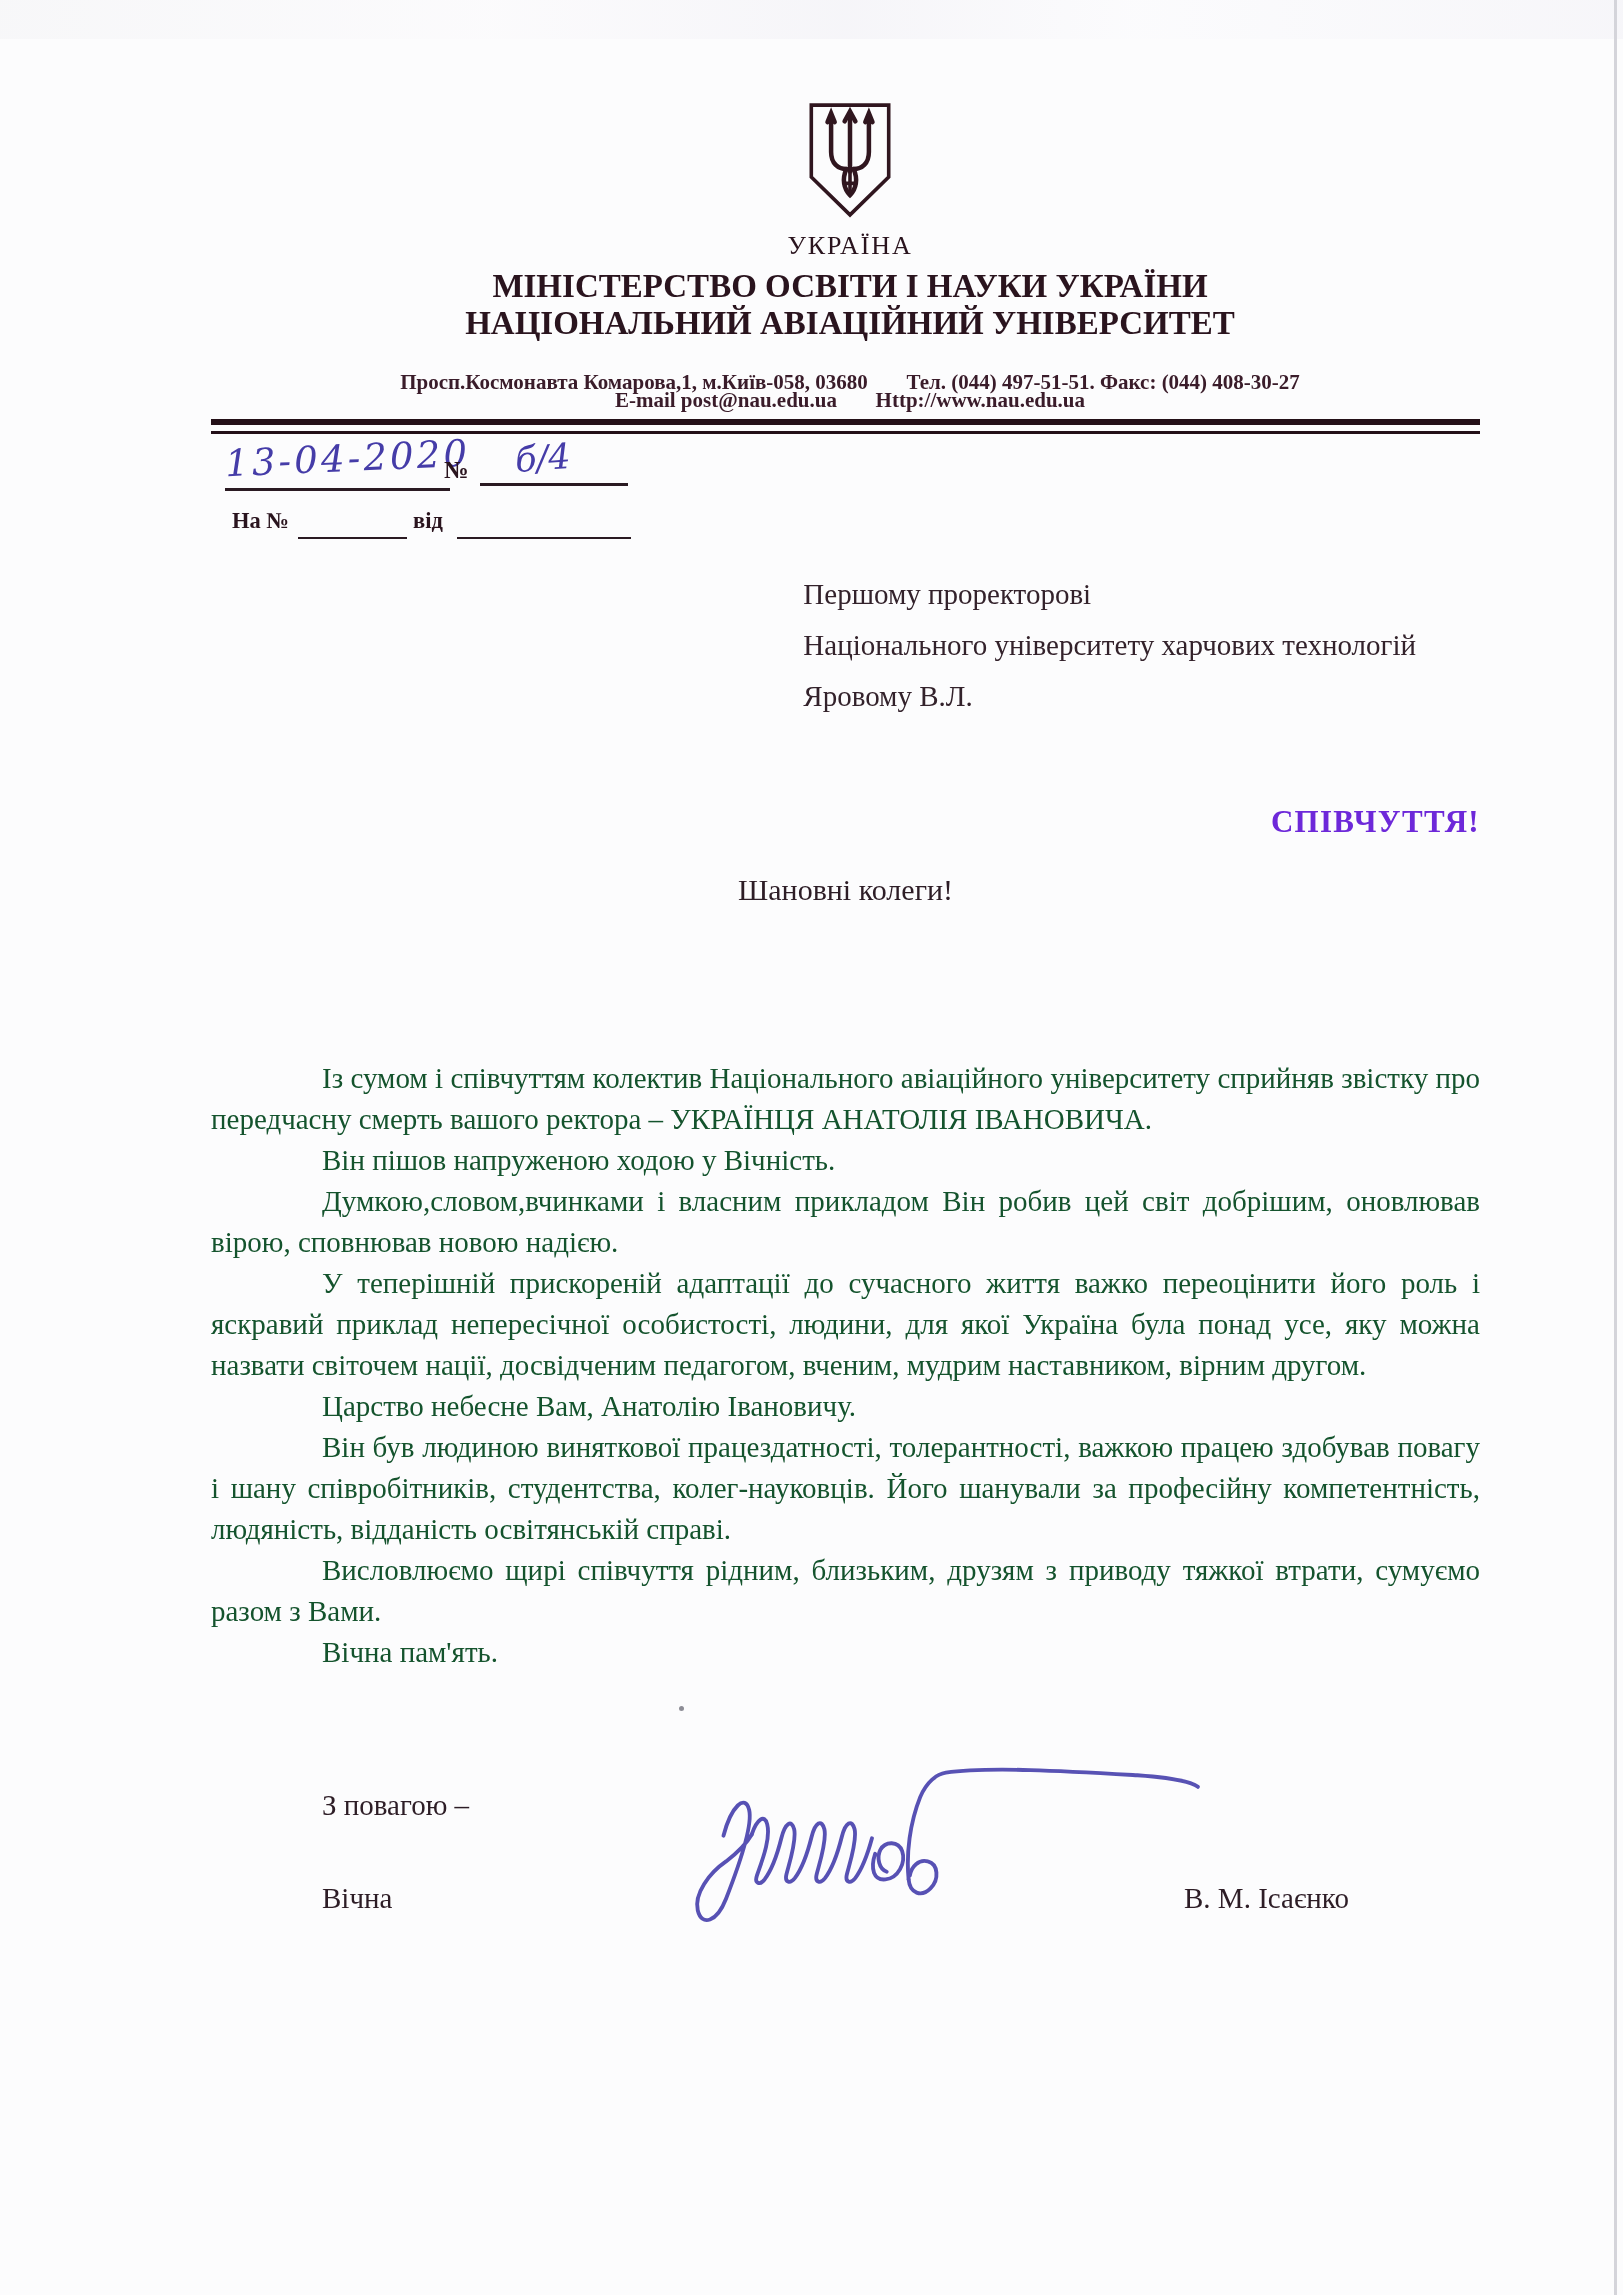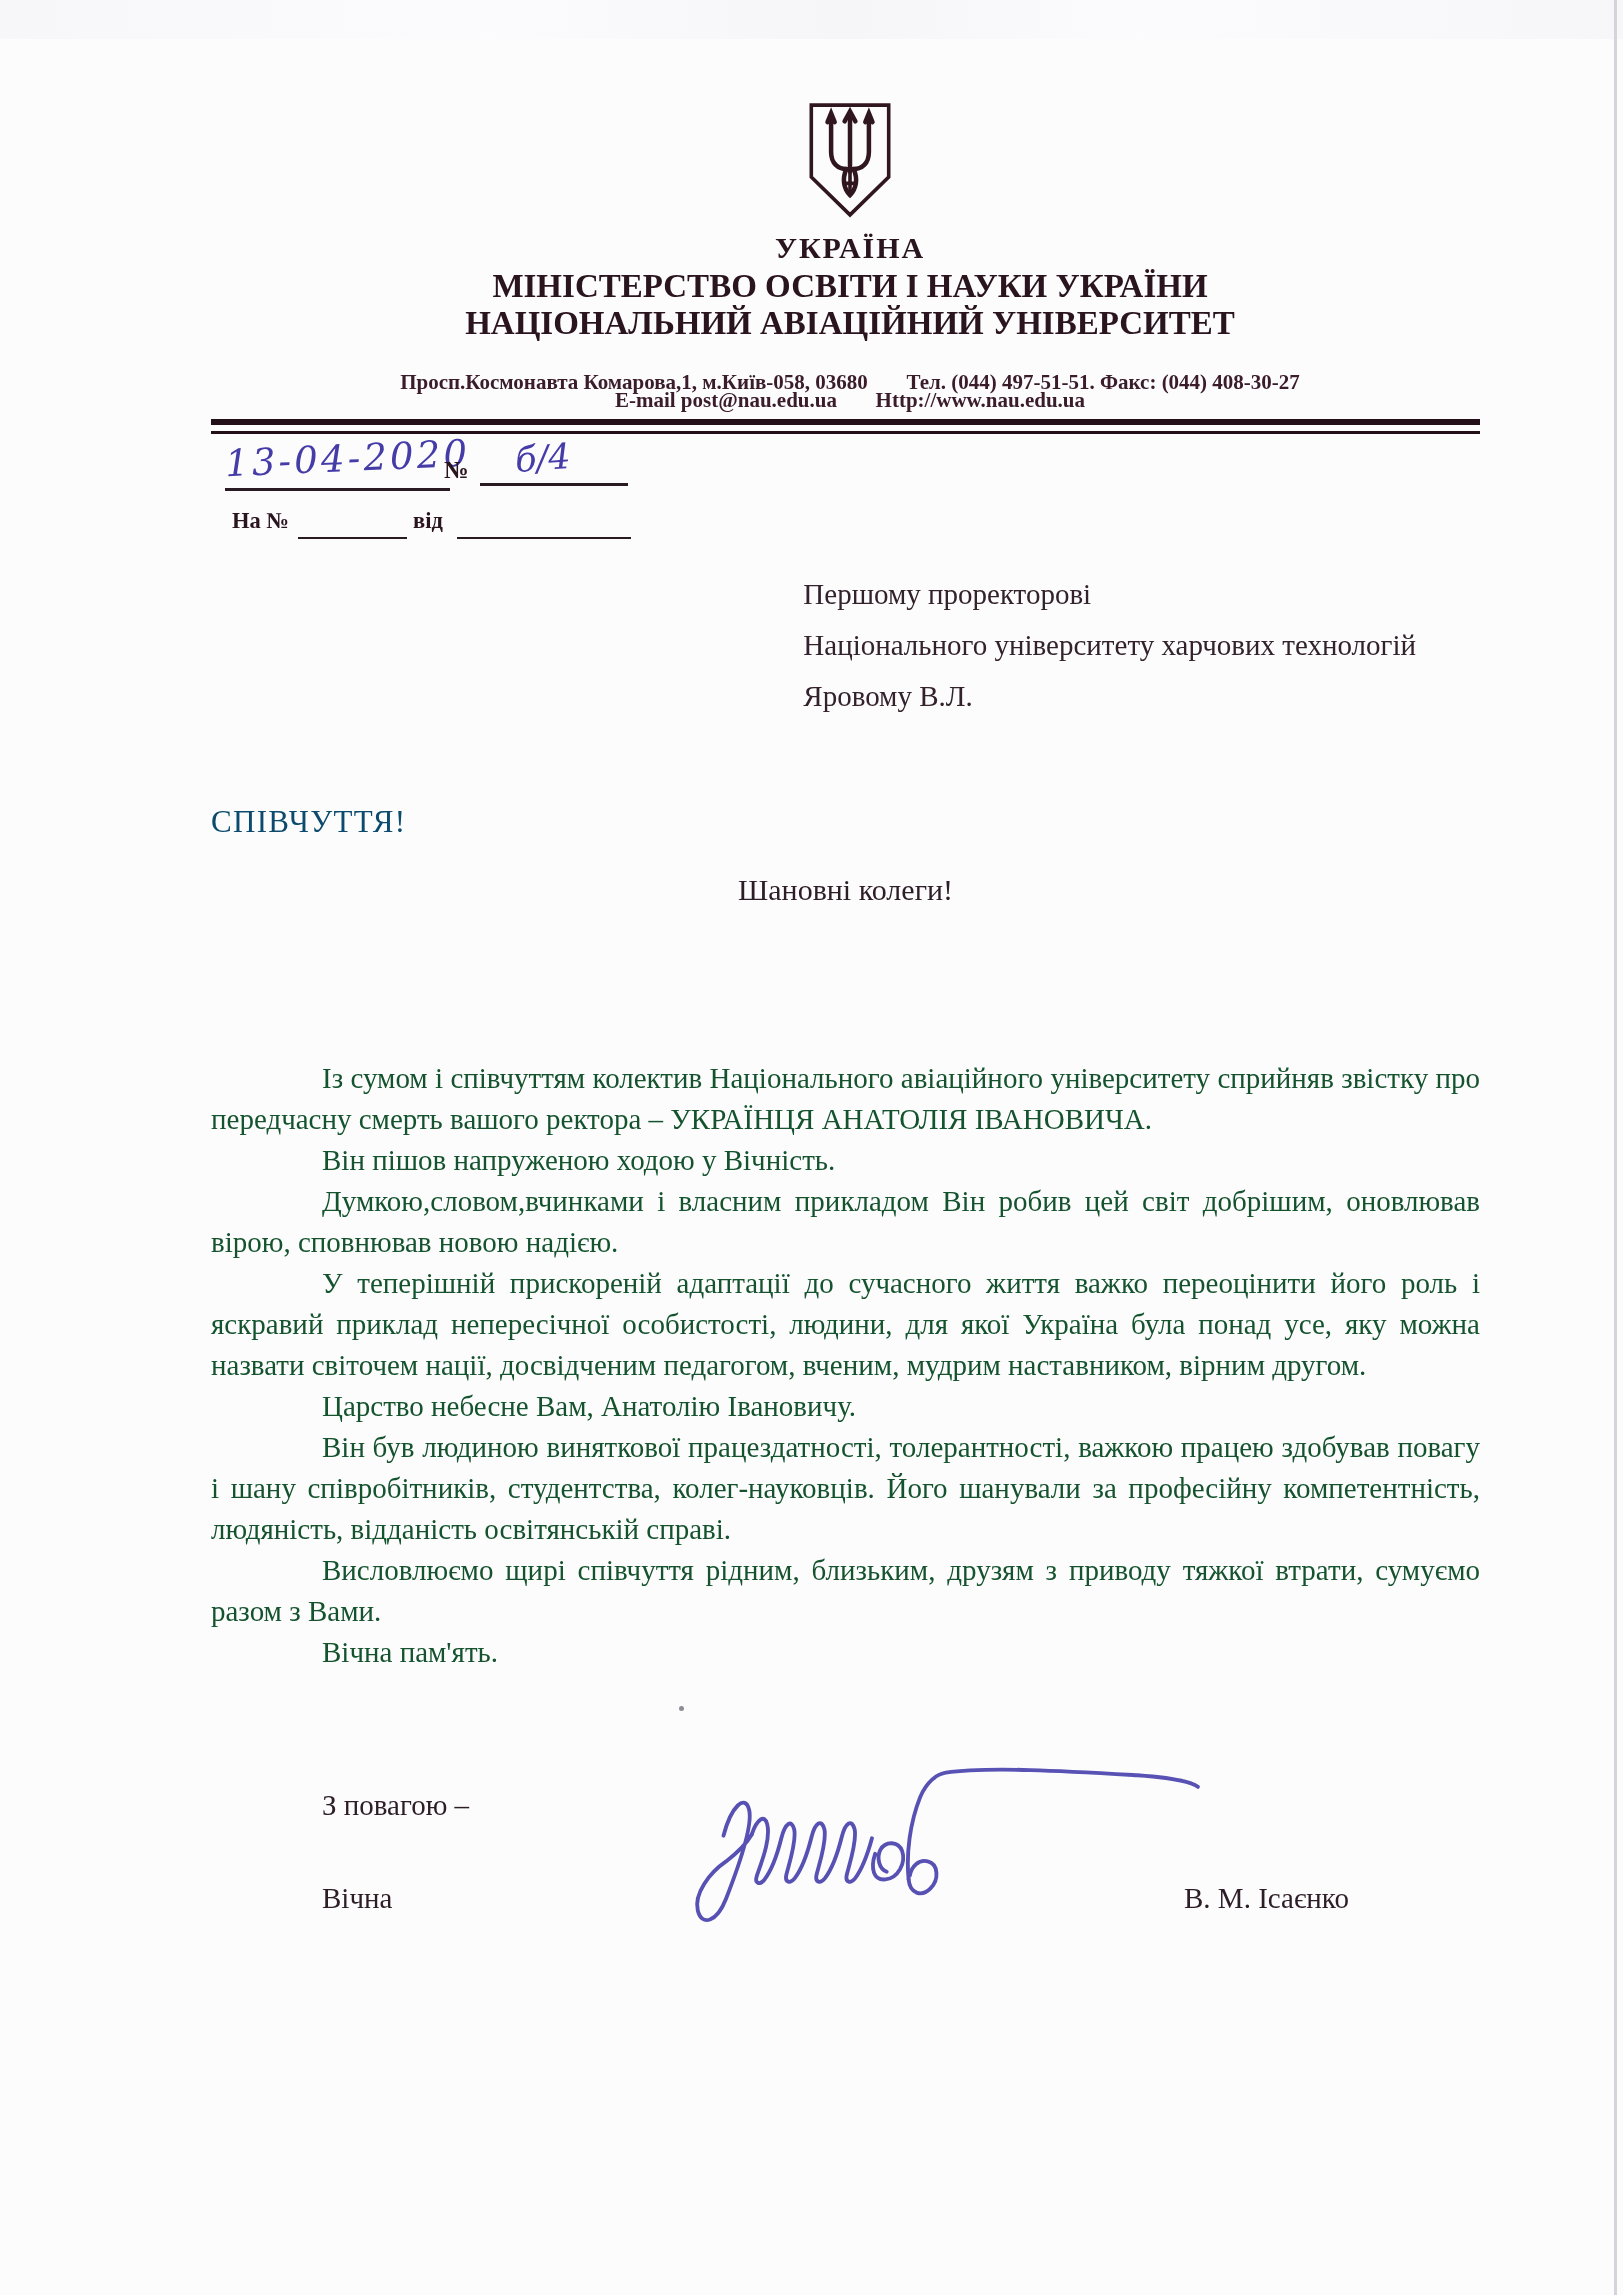--- a/index.html
+++ b/index.html
@@ -6,21 +6,21 @@
   .page{
     position:relative;width:1623px;height:2295px;background:#fcfcfd;
     font-family:"Liberation Serif", serif;color:#2d1d26;overflow:hidden;
   }
   .scan-edge{position:absolute;right:6.4px;top:0;width:2.6px;height:100%;background:#d4d4da;}
   .scan-band{position:absolute;left:0;top:0;width:100%;height:39px;
     background:linear-gradient(90deg,#f4f4f6 0%,#fbfafc 30%,#f2f1f6 52%,#fbfbfd 70%,#f3f2f7 100%);opacity:.6;}
   
   .letterhead{position:absolute;left:77px;right:0;top:0;text-align:center;}
   .emblem{position:absolute;left:805px;top:100px;width:90px;height:120px;}
-  .country{position:absolute;width:100%;top:231px;font-weight:bold;font-size:30px;letter-spacing:1.9px;color:#2a141e;}
+  .country{position:absolute;width:100%;top:231px;font-weight:normal;font-size:26px;letter-spacing:1.9px;color:#2a141e;}
   .ministry{position:absolute;width:100%;top:268px;font-weight:bold;font-size:33px;color:#2a141e;}
   .university{position:absolute;width:100%;top:305px;font-weight:bold;font-size:33px;color:#2a141e;}
   .contact1{position:absolute;width:100%;top:370px;font-weight:bold;font-size:21px;color:#3a1c2a;}
   .contact2{position:absolute;width:100%;top:388px;font-weight:bold;font-size:21px;color:#3a1c2a;}
   .contact1 span,.contact2 span{margin:0 19.3px;}
   .rule-a{position:absolute;left:211px;width:1269px;top:419px;height:5.8px;background:#241018;}
   .rule-b{position:absolute;left:211px;width:1269px;top:431px;height:3.2px;background:#241018;}
   
   .hw{font-family:"DejaVu Serif", serif;font-style:italic;color:#453ca8;}
   .hw-date{position:absolute;left:225px;top:437px;font-size:37px;letter-spacing:3.2px;transform:rotate(-2.5deg);}
@@ -29,21 +29,21 @@
   .uline{position:absolute;height:0;border-bottom:3.2px solid #2a1a22;}
   .ul-date{left:225px;width:225px;top:488px;}
   .ul-no{left:480px;width:148px;top:483px;}
   .na-label{position:absolute;left:232px;top:508px;font-weight:bold;font-size:22.5px;color:#2a141e;}
   .ul-na{left:298px;width:109px;top:537px;border-bottom-width:2.6px;}
   .vid-label{position:absolute;left:413px;top:508px;font-weight:bold;font-size:22.5px;color:#2a141e;}
   .ul-vid{left:457px;width:174px;top:537px;border-bottom-width:2.6px;}
   
   .recipient{position:absolute;right:207px;top:569px;text-align:left;font-size:29px;line-height:51px;color:#33222b;}
   
-  .title{position:absolute;left:211px;width:1269px;top:804px;text-align:left;font-weight:normal;font-size:31px;letter-spacing:1.3px;color:#0c4a6e;}
+  .title{position:absolute;left:211px;width:1269px;top:804px;text-align:right;font-weight:bold;font-size:31px;letter-spacing:1.3px;color:#6d28d9;}
   .sal1{position:absolute;left:211px;width:1269px;top:873px;text-align:center;font-size:30px;}
   .sal2{position:absolute;left:211px;width:1269px;top:949px;text-align:center;font-size:30px;}
   
   .body-text{position:absolute;left:211px;width:1269px;top:1058px;
     font-size:29px;line-height:41px;text-align:justify;color:#14532d;}
   .body-text p{margin:0;text-indent:111px;}
   
   .closing{position:absolute;left:322px;top:1789px;font-size:29px;}
   .position{position:absolute;left:322px;top:1882px;font-size:29px;}
   .sig-name{position:absolute;left:1184px;top:1882px;font-size:29px;}

